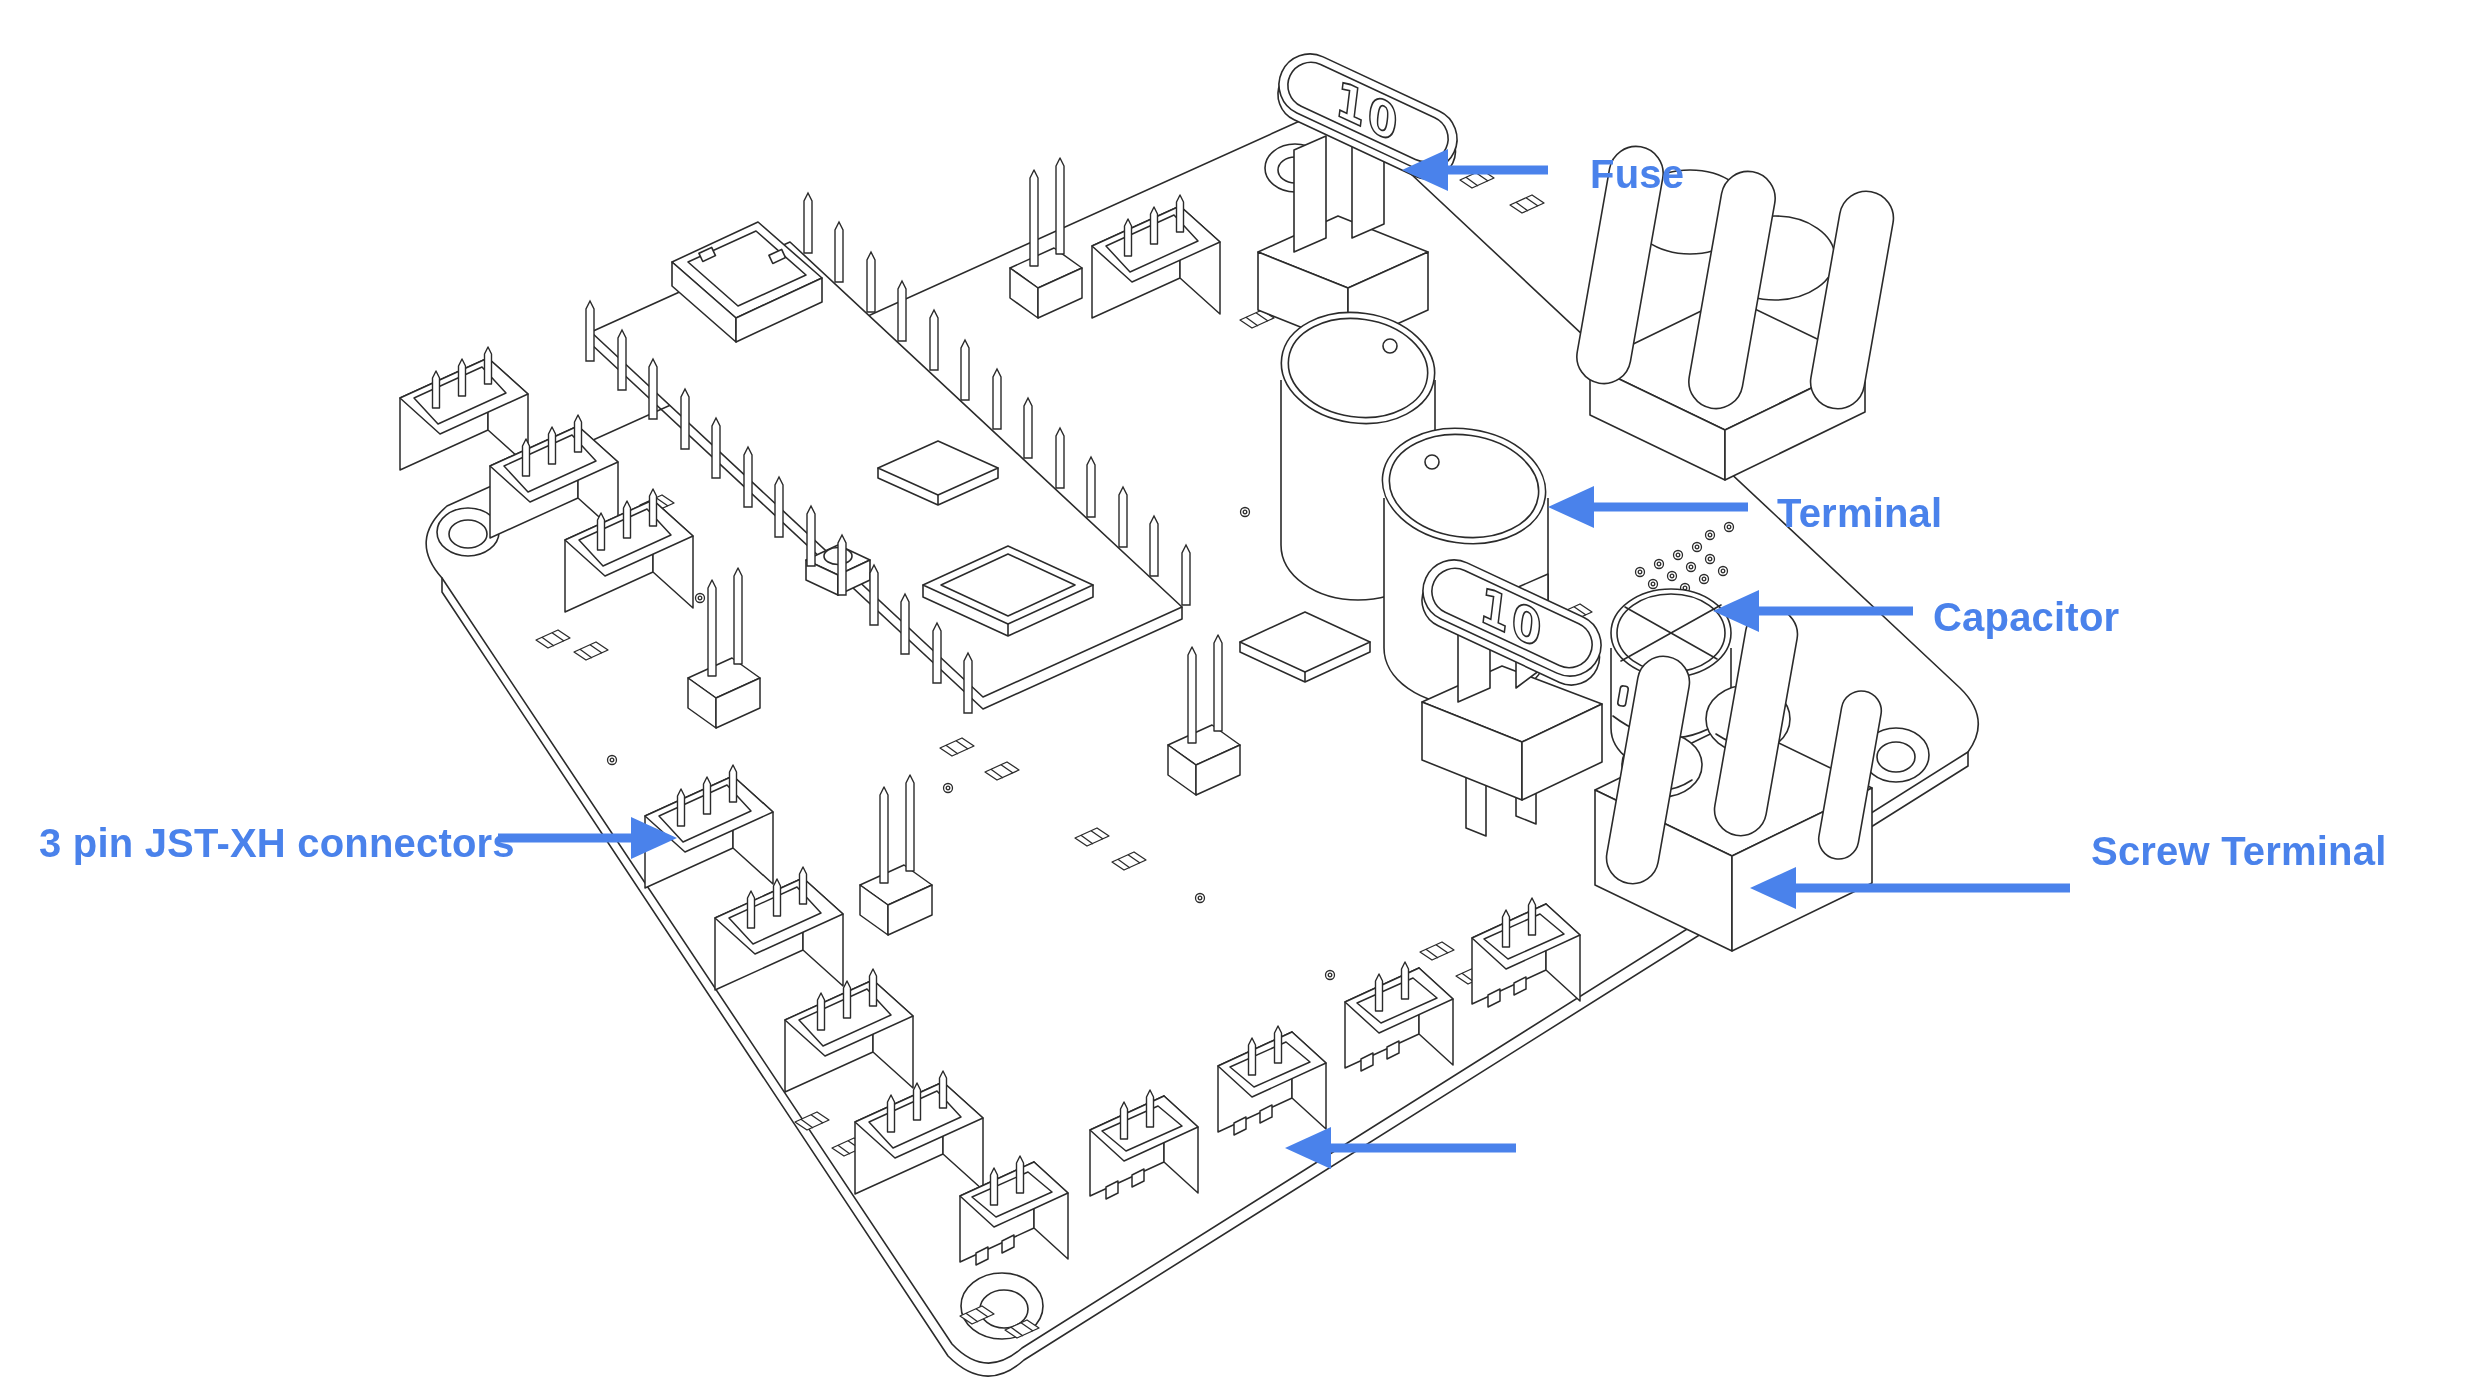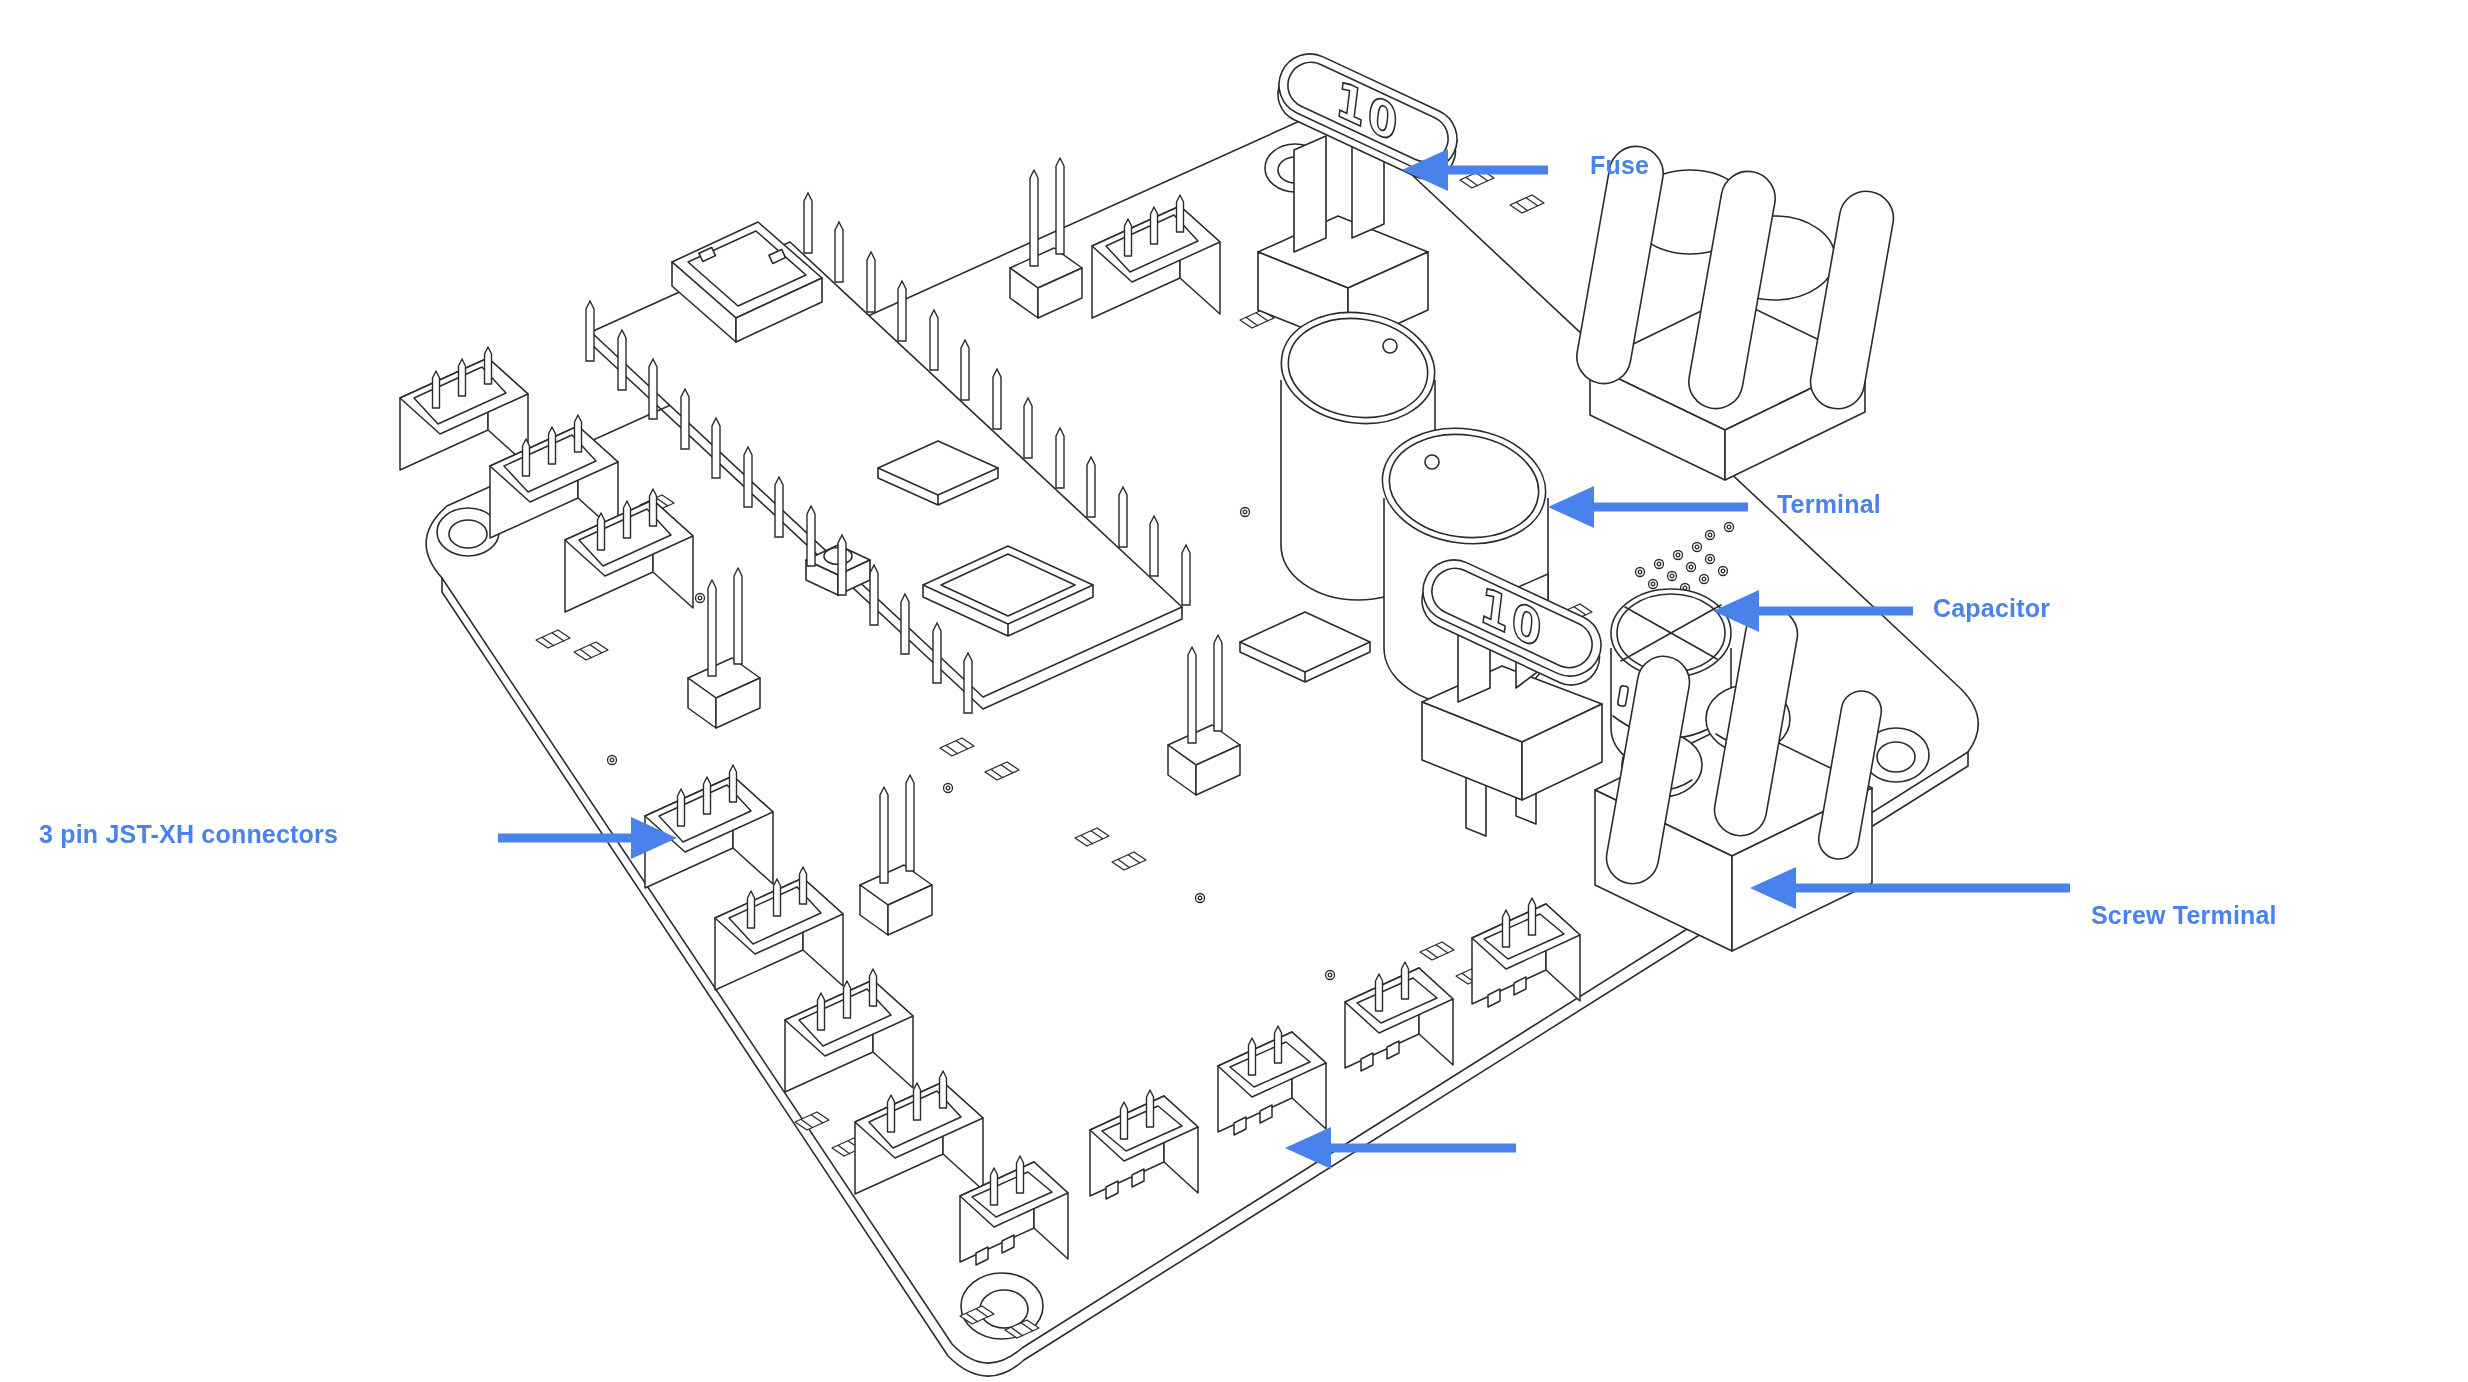--- a/index.html
+++ b/index.html
@@ -1,19 +1,19 @@
 <!DOCTYPE html>
 <html><head>
 <meta charset="utf-8">
 <style>
   html,body{margin:0;padding:0;background:#ffffff;}
   .stage{position:relative;width:2468px;height:1382px;background:#ffffff;overflow:hidden;
          font-family:"Liberation Sans", sans-serif;}
   .stage svg{position:absolute;left:0;top:0;}
-  .callout{position:absolute;color:#4a82eb;font-weight:700;font-size:25px;
+  .callout{position:absolute;color:#4a82eb;font-weight:700;font-size:40px;
            white-space:nowrap;letter-spacing:0.2px;line-height:1.1;}
   
   .ln{stroke:#2b2b2b;stroke-width:1.6;fill:none;stroke-linejoin:round;stroke-linecap:round;}
   .fc{stroke:#2b2b2b;stroke-width:1.6;fill:#ffffff;stroke-linejoin:round;}
   .arrow-line{stroke:#4a82eb;stroke-width:9;fill:none;}
   .arrow-head{fill:#4a82eb;stroke:none;}
   .rating{font-family:"DejaVu Sans", sans-serif;font-size:46px;font-weight:bold;
           fill:none;stroke:#2b2b2b;stroke-width:1.6;letter-spacing:3px;}
 </style>
 </head>
@@ -332,16 +332,16 @@
   </g>
   <g>
     <line class="arrow-line" x1="1516" y1="1148" x2="1331" y2="1148"></line>
     <polygon class="arrow-head" points="1285,1148 1331,1127 1331,1169"></polygon>
   </g>
 </svg>
 
 <div class="callout" style="left:1590px;top:152px;">Fuse</div>
 <div class="callout" style="left:1777px;top:491px;">Terminal</div>
 <div class="callout" style="left:1933px;top:595px;">Capacitor</div>
-<div class="callout" style="left:2091px;top:902px;">Screw Terminal</div>
+<div class="callout" style="left:2091px;top:829px;">Screw Terminal</div>
 <div class="callout" style="left:39px;top:821px;text-align:center;">3 pin JST-XH connectors</div>
 
 </div>
 
 </body></html>

